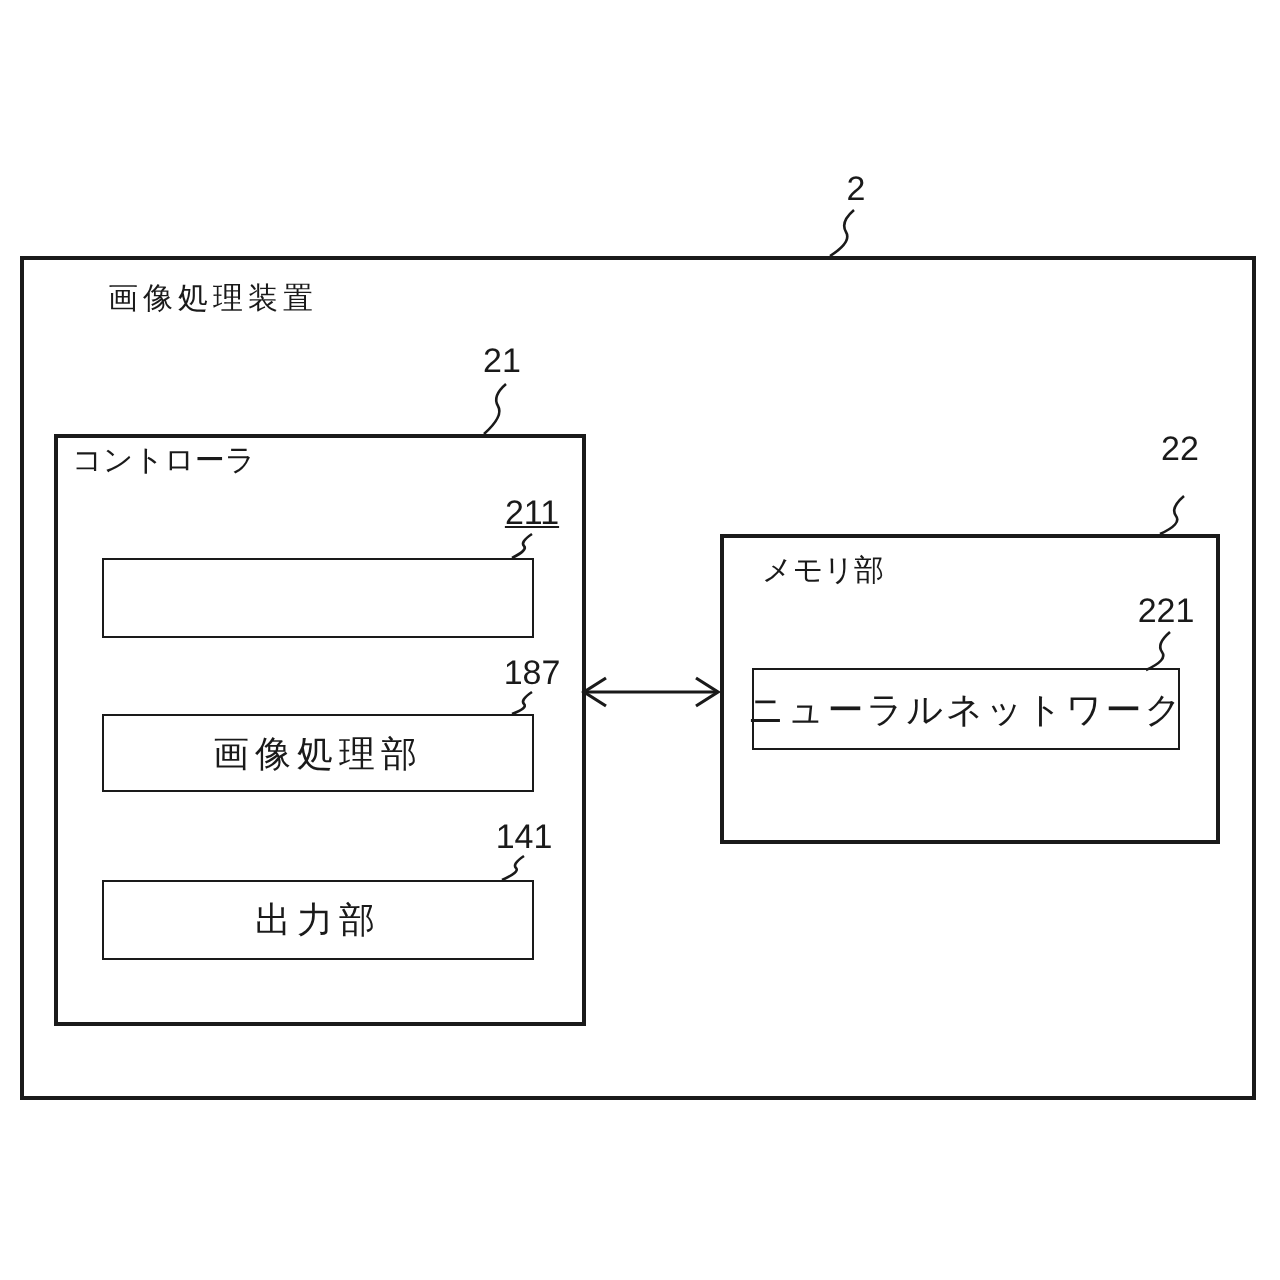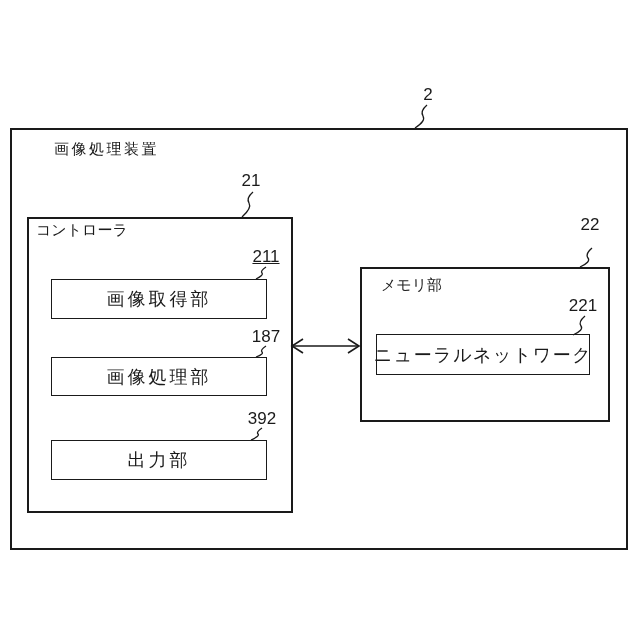--- a/index.html
+++ b/index.html
@@ -79,37 +79,36 @@
   <div class="box thin" style="left:51px; top:440px; width:216px; height:40px;"></div>
 
   <div class="box thin" style="left:376px; top:334px; width:214px; height:41px;"></div>
 
   <div class="corner-title spaced" style="left:54px; top:140px;">画像処理装置</div>
 
   <div class="corner-title" style="left:36px; top:221px;text-align:right;">コントローラ</div>
 
   <div class="corner-title" style="left:381px; top:276px;">メモリ部</div>
 
-  <div class="block-label" style="left:51px; top:279px; width:216px; height:40px;">画像取得部</div>
 
   <div class="block-label" style="left:51px; top:357px; width:216px; height:39px;text-align:center;">画像処理部</div>
 
   <div class="block-label" style="left:376px; top:334px; width:214px; height:41px; letter-spacing:1.5px;">ニューラルネットワーク</div>
 
   <div class="block-label" style="left:51px; top:440px; width:216px; height:40px;">出力部</div>
 
   <div class="ref" style="left:406px; top:85px;">2</div>
 
   <div class="ref" style="left:229px; top:171px;">21</div>
 
   <div class="ref" style="left:244px; top:247px;text-decoration:underline;">211</div>
 
   <div class="ref" style="left:244px; top:327px;">187</div>
 
-  <div class="ref" style="left:240px; top:409px;">392</div>
+  <div class="ref" style="left:240px; top:409px;">141</div>
 
   <div class="ref" style="left:568px; top:215px;">22</div>
 
   <div class="ref" style="left:561px; top:296px;">221</div>
 
   <svg class="overlay-svg" viewBox="0 0 640 640">
     <g stroke="#1a1a1a" stroke-width="1.6" fill="none">
       <path d="M292,346 H359"></path>
       <path d="M303,339 L292,346 L303,353"></path>
       <path d="M348,339 L359,346 L348,353"></path>

